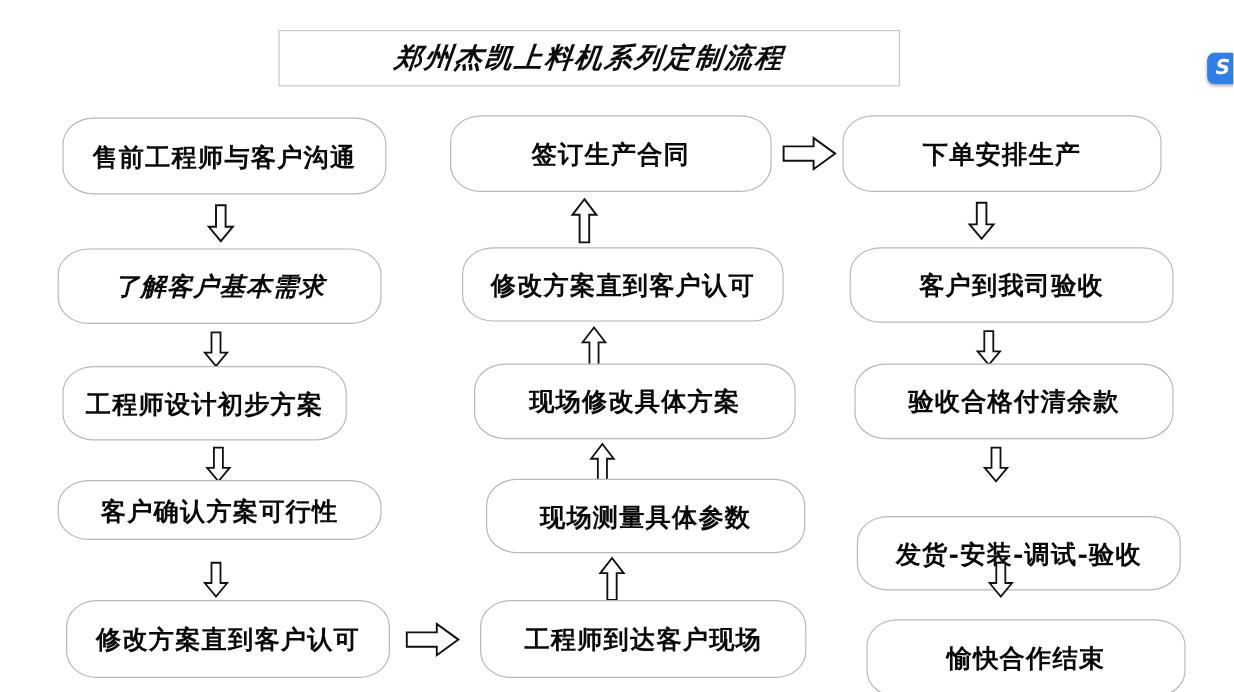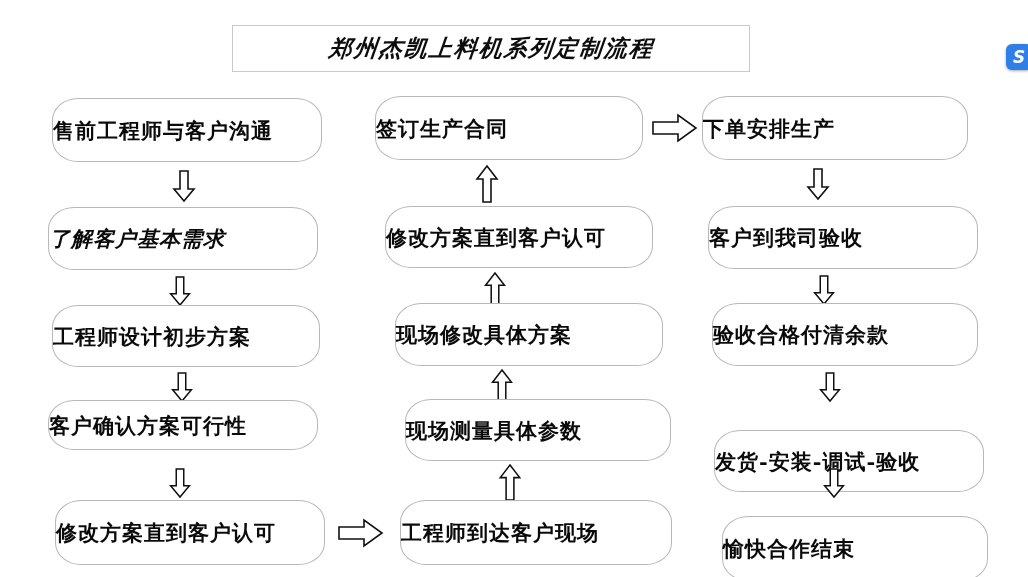--- a/index.html
+++ b/index.html
@@ -46,21 +46,21 @@
 
   
   .node {
     position: absolute;
     box-sizing: border-box;
     border: 1px solid #b8b8b8;
     border-radius: 26px / 22px;
     background: #ffffff;
     display: flex;
     align-items: center;
-    justify-content: flex-start;
+    justify-content: center;
     color: #0a0a0a;
   }
   .node-label {
     font-family: "DejaVu Serif", serif;
     font-size: 21px;
     font-weight: bold;
     letter-spacing: 1px;
     white-space: nowrap;
     line-height: 1;
   }
@@ -130,21 +130,21 @@
   <div class="node" style="left:48px; top:207px; width:270px; height:63px;font-style:italic;">
     <span class="node-label">了解客户基本需求</span>
   </div>
 
   <div class="arrow" style="left:168px; top:276px;">
     <svg width="24" height="30" viewBox="0 0 24 32">
         <path d="M8 1 L16 1 L16 19 L22 19 L12 31 L2 19 L8 19 Z"></path>
       </svg>
   </div>
 
-  <div class="node" style="left:52px; top:305px; width:268px; height:62px;">
+  <div class="node" style="left:52px; top:305px; width:237px; height:62px;">
     <span class="node-label">工程师设计初步方案</span>
   </div>
 
   <div class="arrow" style="left:170px; top:372px;">
     <svg width="24" height="30" viewBox="0 0 24 32">
         <path d="M8 1 L16 1 L16 19 L22 19 L12 31 L2 19 L8 19 Z"></path>
       </svg>
   </div>
 
   <div class="node" style="left:48px; top:400px; width:270px; height:50px;">

